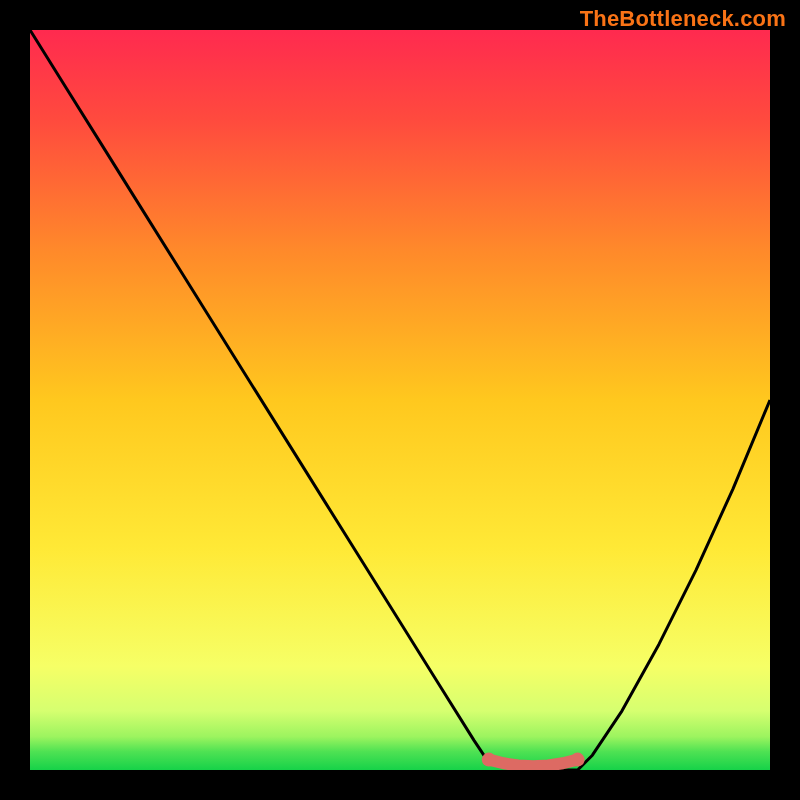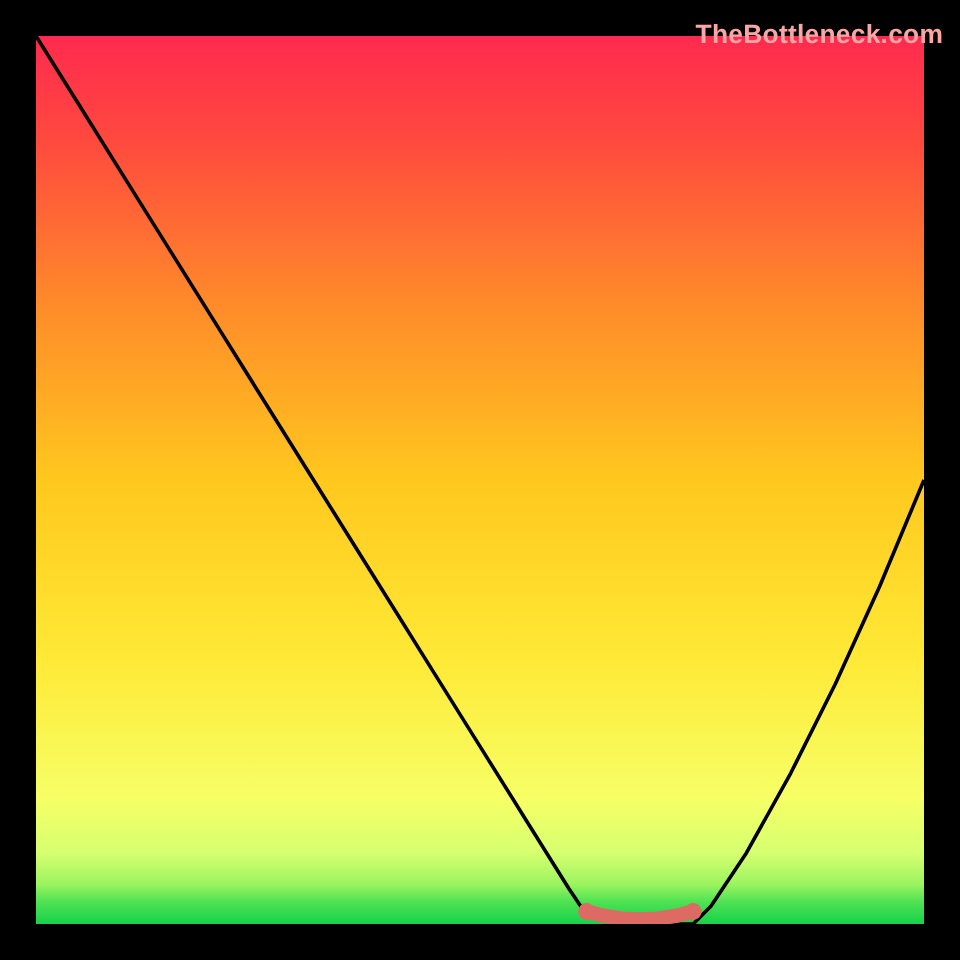--- a/index.html
+++ b/index.html
@@ -12,23 +12,23 @@
     font-family: Arial, Helvetica, sans-serif;
   }
   .stage {
     position: relative;
     width: 800px;
     height: 800px;
     background: #000;
   }
   .watermark {
     position: absolute;
-    top: 16px;
+    top: 6px;
     right: 14px;
-    color: #fca5a5;
+    color: #f97316;
     font-size: 22px;
     font-weight: 600;
     letter-spacing: 0.2px;
     z-index: 10;
     user-select: none;
   }
   .plot {
     position: absolute;
     left: 30px;
     top: 30px;

